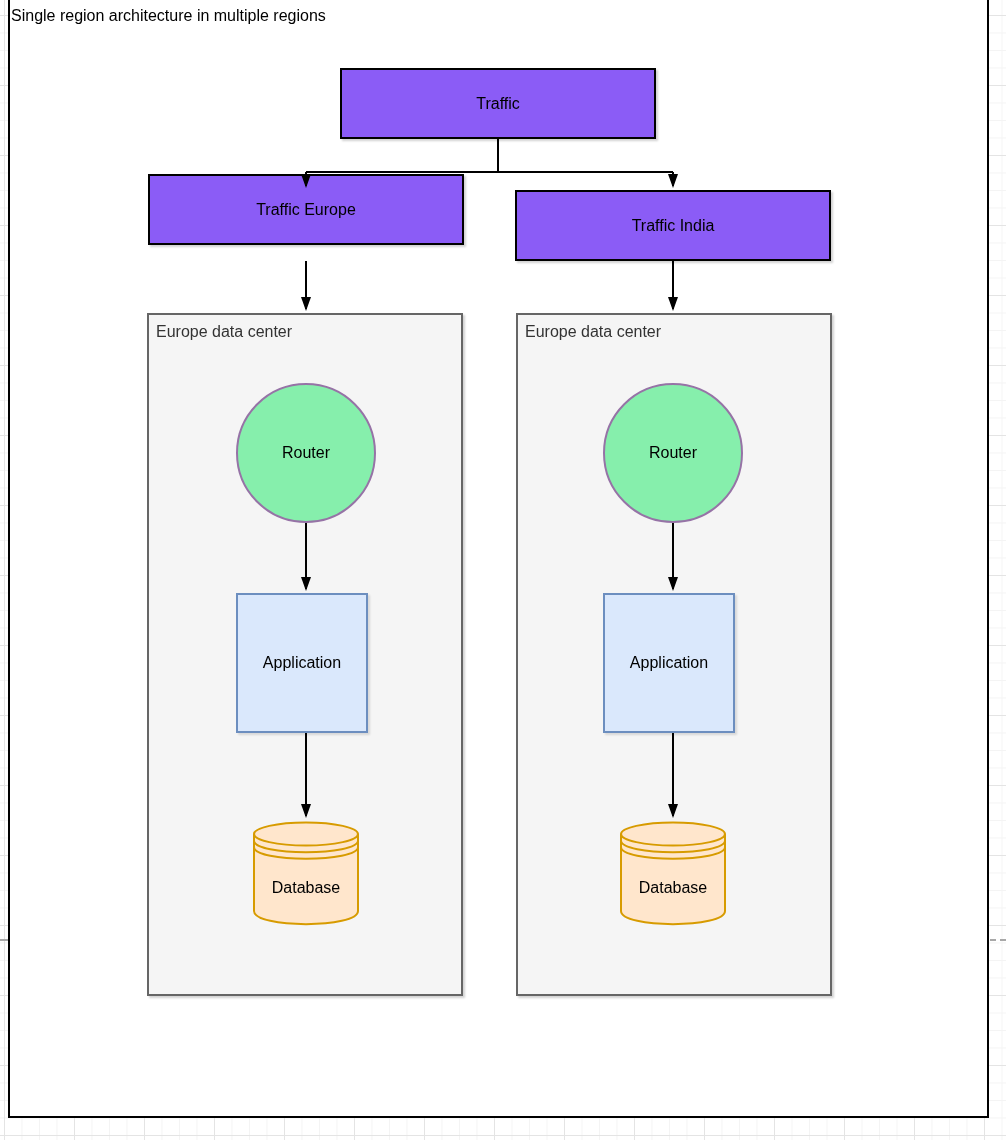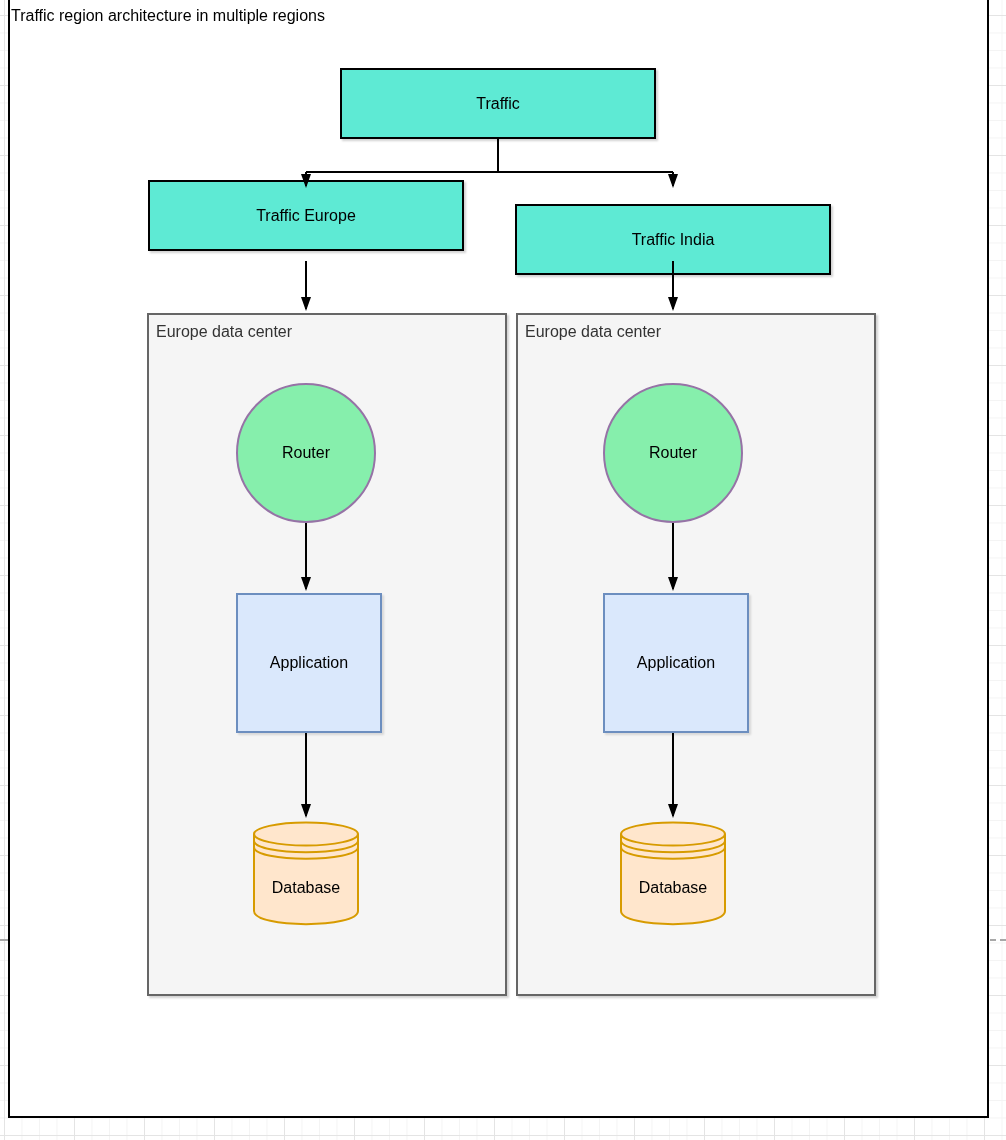--- a/index.html
+++ b/index.html
@@ -45,33 +45,33 @@
 
   .shape-label {
     font-size: 16px;
     color: #000000;
     text-align: center;
   }
 
   .rect-node {
     position: absolute;
     width: 316px; height: 71px;
-    background: #5eead4;
+    background: #8b5cf6;
     border: 2px solid #000000;
     display: flex; align-items: center; justify-content: center;
     box-shadow: 2px 2px 2px rgba(0,0,0,0.18);
   }
   .node-traffic        { left: 340px; top: 68px; }
-  .node-traffic-europe { left: 148px; top: 180px; }
-  .node-traffic-india  { left: 515px; top: 204px; }
+  .node-traffic-europe { left: 148px; top: 174px; }
+  .node-traffic-india  { left: 515px; top: 190px; }
 
   .region-container {
     position: absolute;
     top: 313px;
-    width: 360px; height: 683px;
+    width: 316px; height: 683px;
     background: #f5f5f5;
     border: 2px solid #666666;
     box-shadow: 2px 2px 2px rgba(0,0,0,0.18);
   }
   .region-europe { left: 147px; }
   .region-india  { left: 516px; }
   .region-label {
     position: absolute;
     left: 7px; top: 8px;
     font-size: 16px;
@@ -86,21 +86,21 @@
     background: #86efac;
     border: 2px solid #9673a6;
     display: flex; align-items: center; justify-content: center;
     top: 383px;
   }
   .router-europe { left: 236px; }
   .router-india  { left: 603px; }
 
   .app-node {
     position: absolute;
-    width: 146px; height: 140px;
+    width: 132px; height: 140px;
     background: #dae8fc;
     border: 2px solid #6c8ebf;
     display: flex; align-items: center; justify-content: center;
     box-shadow: 2px 2px 2px rgba(0,0,0,0.12);
     top: 593px;
   }
   .app-europe { left: 236px; }
   .app-india  { left: 603px; }
 
   .db-node {
@@ -127,21 +127,21 @@
   }
 </style>
 </head>
 <body>
 
 <div class="page"></div>
 
 <div class="page-break left"></div>
 <div class="page-break right"></div>
 
-<div class="diagram-title">Traffic region architecture in multiple regions</div>
+<div class="diagram-title">Single region architecture in multiple regions</div>
 
 <div class="rect-node node-traffic">
   <span class="shape-label">Traffic</span>
 </div>
 <div class="rect-node node-traffic-europe">
   <span class="shape-label">Traffic Europe</span>
 </div>
 <div class="rect-node node-traffic-india">
   <span class="shape-label">Traffic India</span>
 </div>

